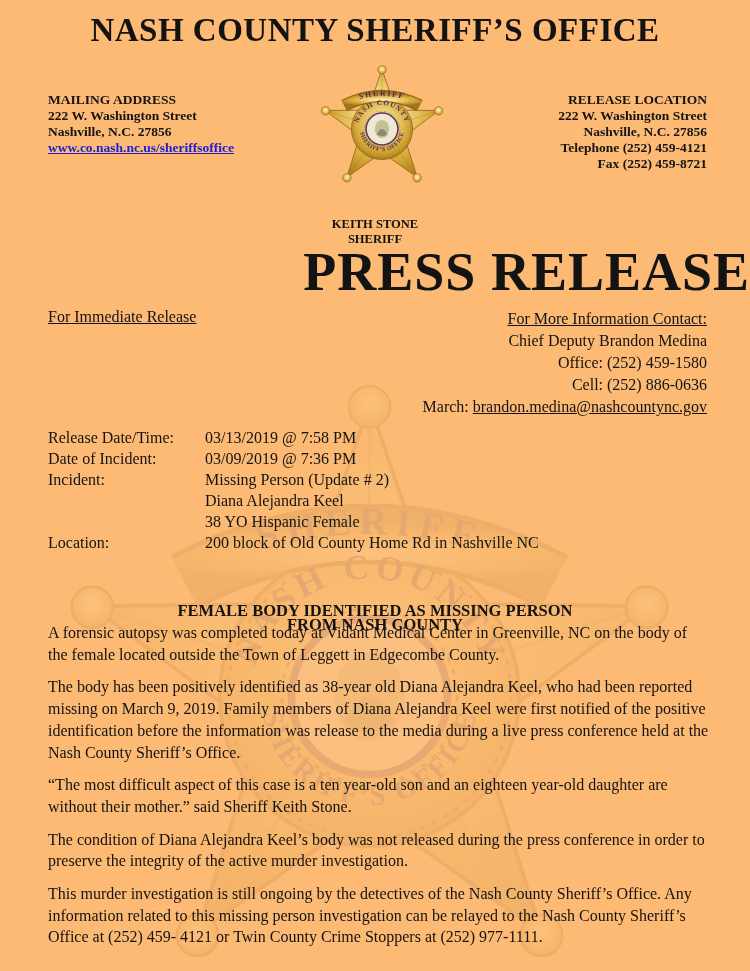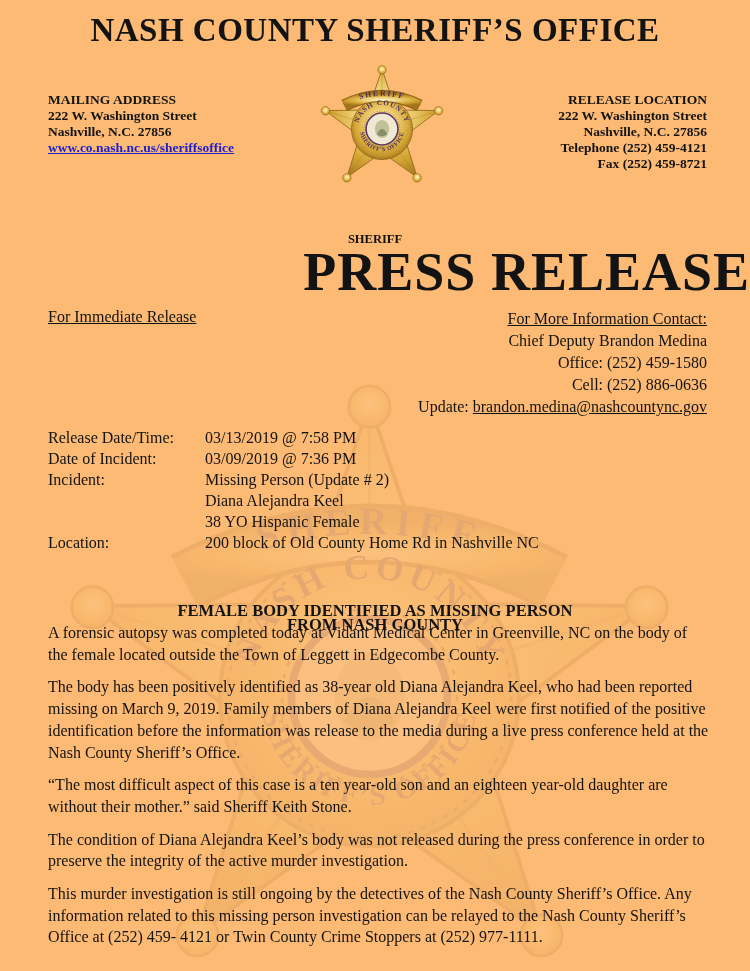--- a/index.html
+++ b/index.html
@@ -111,33 +111,34 @@
   </svg>
 
   <div class="addr right">
     <div>RELEASE LOCATION</div>
     <div>222 W. Washington Street</div>
     <div>Nashville, N.C. 27856</div>
     <div>Telephone (252) 459-4121</div>
     <div>Fax (252) 459-8721</div>
   </div>
 
+  <div class="sheriff-name">KEITH STONE</div>
   <div class="sheriff-title">SHERIFF</div>
 
   <h2 class="pr-title">PRESS RELEASE</h2>
 
   <div class="immediate">For Immediate Release</div>
 
   <div class="contact">
     <div class="u">For More Information Contact:</div>
     <div>Chief Deputy Brandon Medina</div>
     <div>Office: (252) 459-1580</div>
     <div>Cell: (252) 886-0636</div>
     <div>
-      <span>Update: </span><a class="email-link">brandon.medina@nashcountync.gov</a>
+      <span>March: </span><a class="email-link">brandon.medina@nashcountync.gov</a>
     </div>
   </div>
 
   <div class="details">
     <div class="drow">
       <span class="dlabel">Release Date/Time:</span><span class="dvalue">03/13/2019 @ 7:58 PM</span>
     </div>
     <div class="drow">
       <span class="dlabel">Date of Incident:</span><span class="dvalue">03/09/2019 @ 7:36 PM</span>
     </div>

